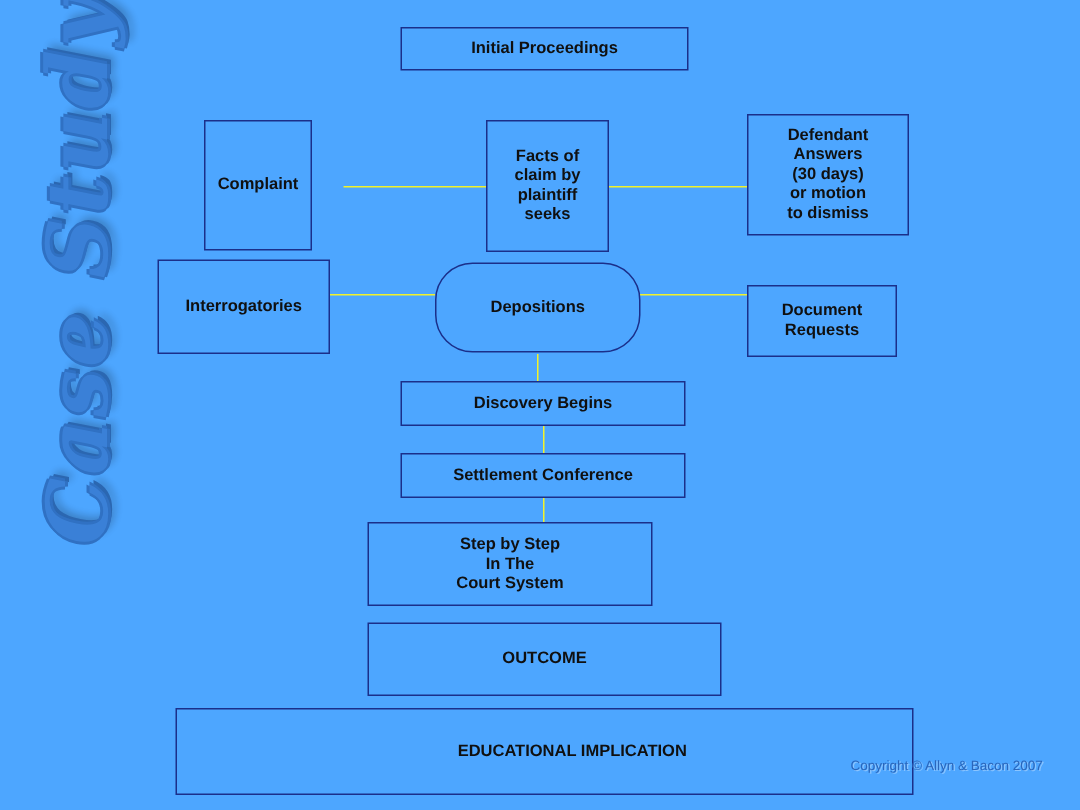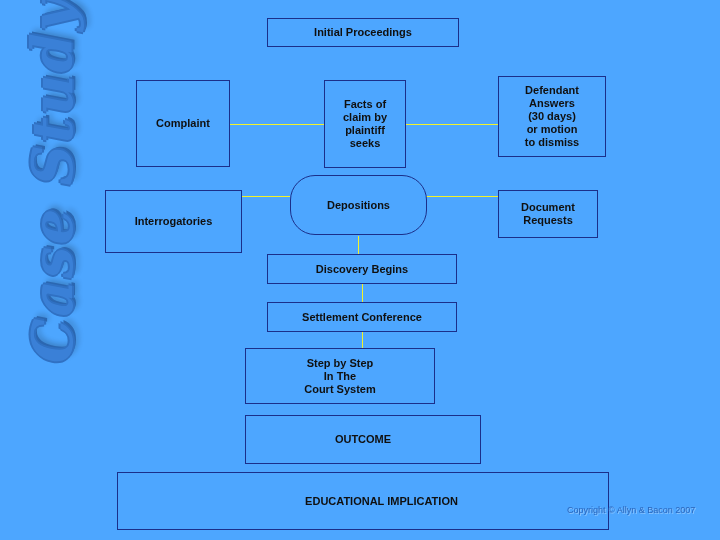--- a/index.html
+++ b/index.html
@@ -100,40 +100,40 @@
   <div class="connector h" style="left:220px; top:196px; width:70px;"></div>
   <div class="connector h" style="left:426px; top:196px; width:72px;"></div>
   <div class="connector v" style="left:358px; top:236px; height:18px;"></div>
   <div class="connector v" style="left:362px; top:284px; height:18px;"></div>
   <div class="connector v" style="left:362px; top:332px; height:16px;"></div>
 
   <div class="box bold" style="left:267px; top:18px; width:192px; height:29px;">
     <span class="txt">Initial Proceedings</span>
   </div>
 
-  <div class="box bold" style="left:136px; top:80px; width:94px; height:87px;">
+  <div class="box bold" style="left:136px; top:80px; width:72px; height:87px;">
     <span class="txt">Complaint</span>
   </div>
 
   <div class="box bold" style="left:324px; top:80px; width:82px; height:88px;">
     <span class="txt">Facts of
 claim by
 plaintiff
 seeks</span>
   </div>
 
   <div class="box bold" style="left:498px; top:76px; width:108px; height:81px;">
     <span class="txt">Defendant
 Answers
 (30 days)
 or motion
 to dismiss</span>
   </div>
 
-  <div class="box bold" style="left:105px; top:190px; width:137px; height:63px;">
+  <div class="box bold" style="left:105px; top:173px; width:115px; height:63px;">
     <span class="txt">Interrogatories</span>
   </div>
 
   <div class="box bold" style="left:290px; top:175px; width:137px; height:60px;border-radius:25px;">
     <span class="txt">Depositions</span>
   </div>
 
   <div class="box bold" style="left:498px; top:190px; width:100px; height:48px;">
     <span class="txt">Document
 Requests</span>

